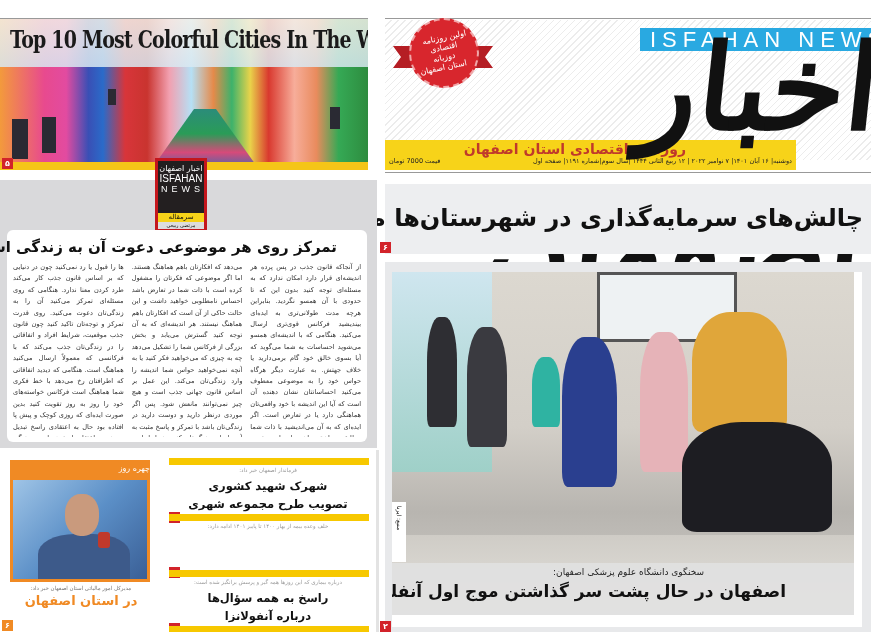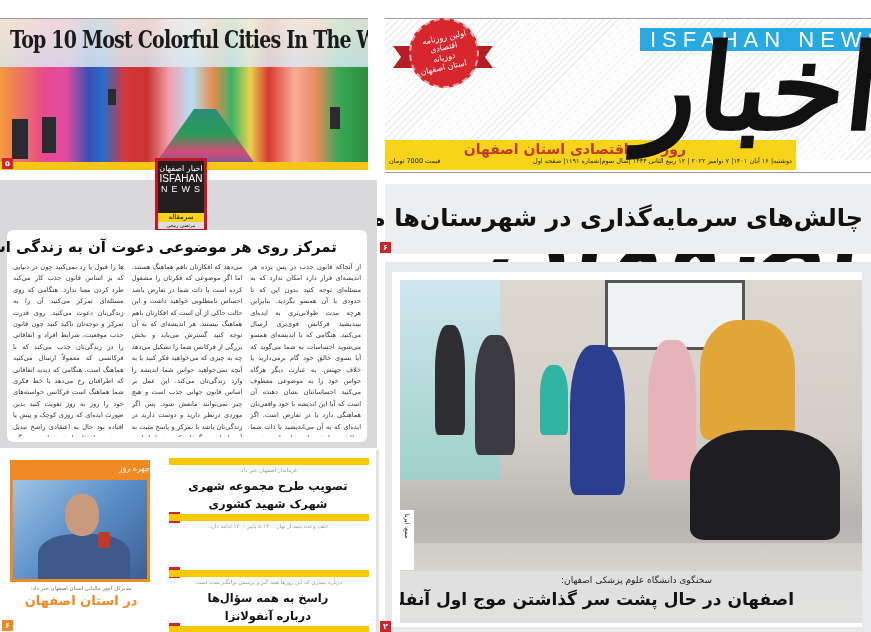--- a/index.html
+++ b/index.html
@@ -66,21 +66,21 @@
     position:absolute; left:385px; top:184px; width:486px; height:70px; background:#edeef0;
   }
   .lead .kicker { position:absolute; right:80px; top:1px; font-size:12px; color:#555; direction:rtl; white-space:nowrap; text-decoration: underline; text-decoration-color:#bbb; }
   .lead .headline { position:absolute; right:8px; top:20px; font-size:24px; font-weight:bold; direction:rtl; white-space:nowrap; letter-spacing:-1px; color:#111; }
 
   
   .photo-frame {
     position:absolute; left:385px; top:262px; width:486px; height:370px; background:#e8e9eb;
   }
   .photo-inner {
-    position:absolute; left:7px; top:10px; width:470px; height:355px; background:#fff; padding:8px;
+    position:absolute; left:7px; top:10px; width:470px; height:355px; background:#fff; padding:0;
   }
   .photo {
     position:relative; width:462px; height:343px; overflow:hidden;
     background: linear-gradient(180deg,#dcd8d0 0%,#d3cfc8 45%,#b8b5b0 70%,#cfcdc8 100%);
   }
   .photo .wall-left { position:absolute; left:0; top:0; width:100px; height:200px; background: linear-gradient(180deg,#cfe6ef,#9fd0c8); }
   .photo .window { position:absolute; left:205px; top:0; width:140px; height:70px; background:#eef2f3; border:3px solid #555; }
   .photo .person { position:absolute; border-radius:40% 40% 10% 10%; }
   .photo .floor { position:absolute; left:0; bottom:0; width:100%; height:80px; background: linear-gradient(180deg,#cfccc6,#e4e2dd); }
   .photo .credit { position:absolute; left:0; top:230px; width:14px; height:60px; background:#fff; }
@@ -223,22 +223,22 @@
   <div class="title">
     <div>در استان اصفهان</div>
   </div>
   <div class="page-badge" style="left:-8px;top:160px;background:#f08a24;">۶</div>
 </div>
 
 <div class="briefs">
   <div class="brief-bar" style="top:8px;"></div>
   <div class="brief-kicker" style="top:17px;">فرماندار اصفهان خبر داد:</div>
   <div class="brief-title" style="top:27px;">
+    <div>شهرک شهید کشوری</div>
     <div>تصویب طرح مجموعه شهری</div>
-    <div>شهرک شهید کشوری</div>
   </div>
   <div class="page-badge" style="left:4px;top:62px;">۶</div>
   <div class="brief-bar" style="top:64px;"></div>
 
   <div class="brief-kicker" style="top:73px;">خلف وعده بیمه از بهار ۱۴۰۰ تا پاییز ۱۴۰۱ ادامه دارد:</div>
   <div class="page-badge" style="left:4px;top:117px;">۷</div>
   <div class="brief-bar" style="top:120px;"></div>
 
   <div class="brief-kicker" style="top:129px;">درباره بیماری که این روزها همه گیر و پرسش برانگیز شده است:</div>
   <div class="brief-title" style="top:139px;">

